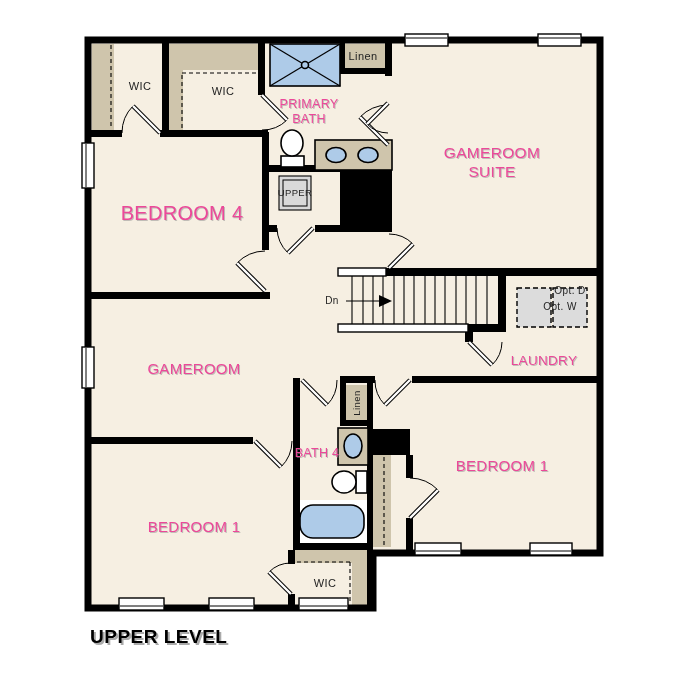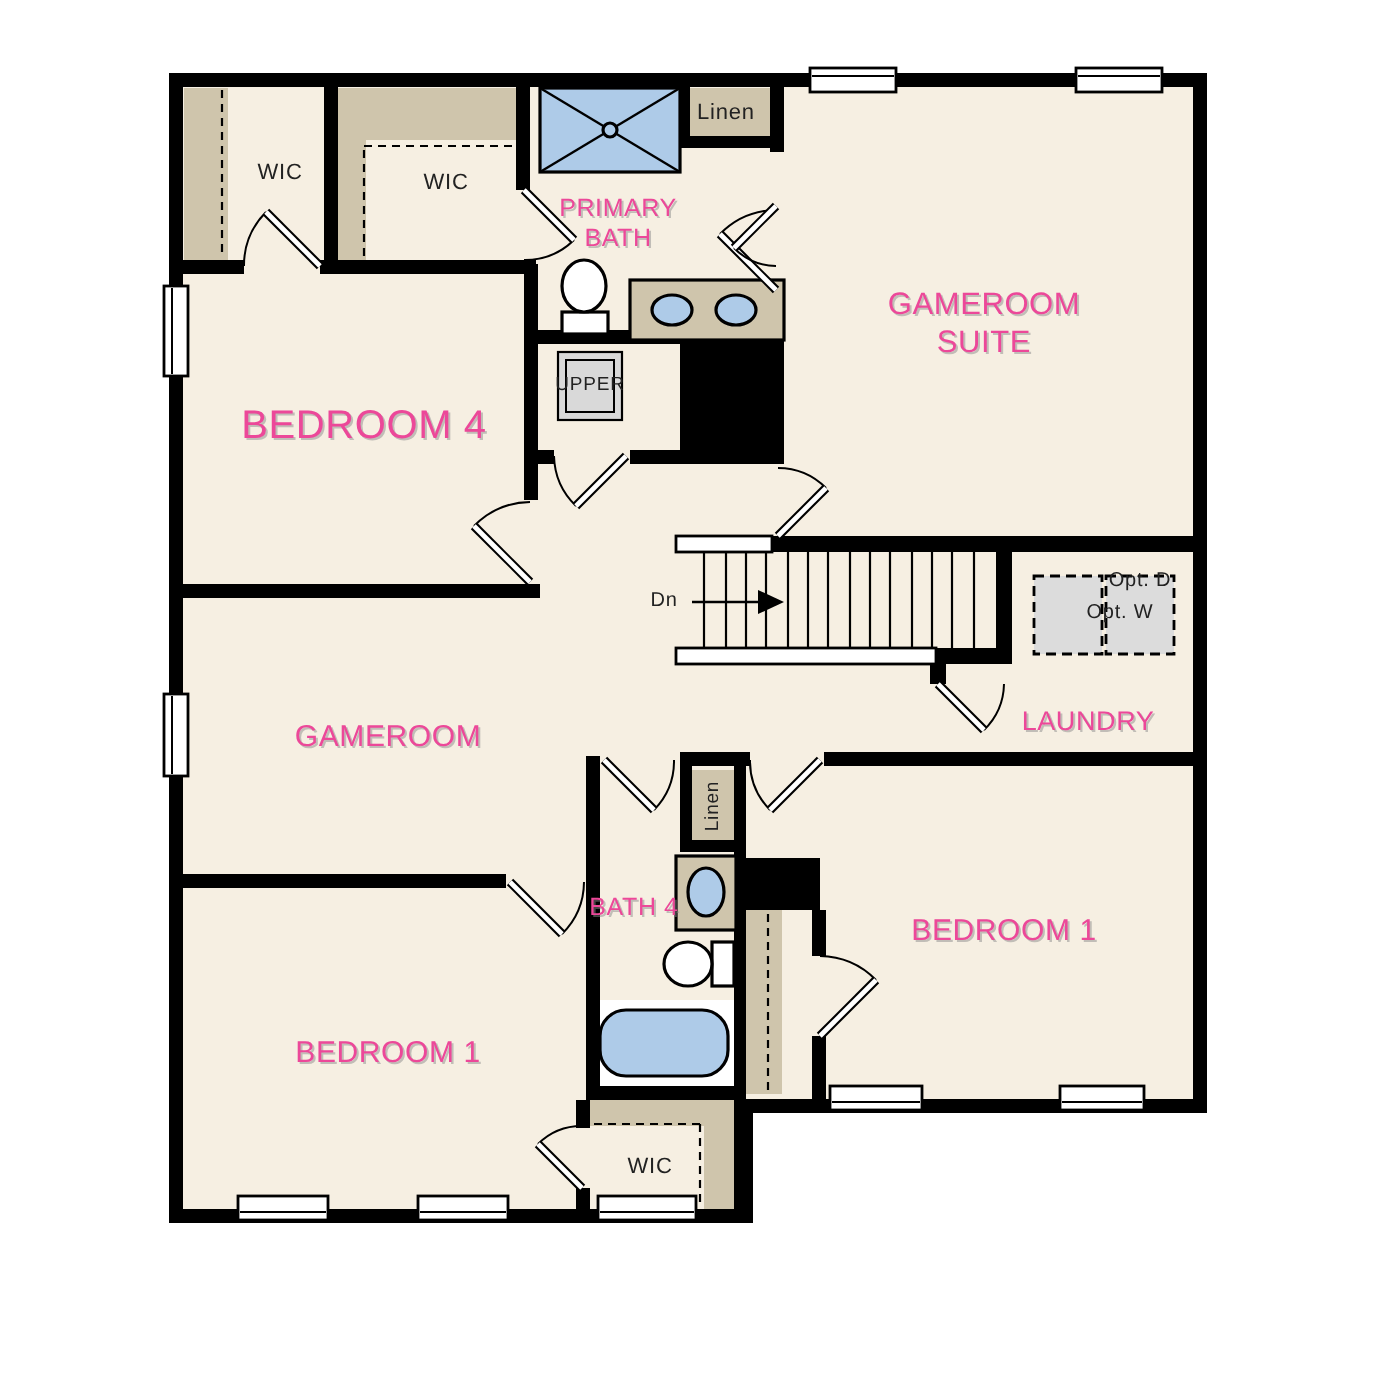--- a/index.html
+++ b/index.html
@@ -276,14 +276,15 @@
 <div class="lbl small" style="left:140px;top:87px;font-size:11px;">WIC</div>
 <div class="lbl small" style="left:223px;top:92px;font-size:11px;">WIC</div>
 <div class="lbl small" style="left:325px;top:584px;font-size:11px;">WIC</div>
 <div class="lbl small" style="left:363px;top:57px;font-size:11px;">Linen</div>
 <div class="lbl small vert" style="left:357px;top:403px;font-size:9.5px;">Linen</div>
 <div class="lbl small" style="left:295px;top:193px;font-size:9.5px;">UPPER</div>
 <div class="lbl small wrap" style="left:560px;top:307px;width:34px;font-size:10px;">Opt. W</div>
 <div class="lbl small wrap" style="left:570px;top:291px;width:34px;font-size:10px;">Opt. D</div>
 <div class="lbl small" style="left:332px;top:301px;font-size:10px;">Dn</div>
 
+<div class="title" style="left:90px;top:626px;">UPPER LEVEL</div>
 
 </div>
 
 </body></html>

